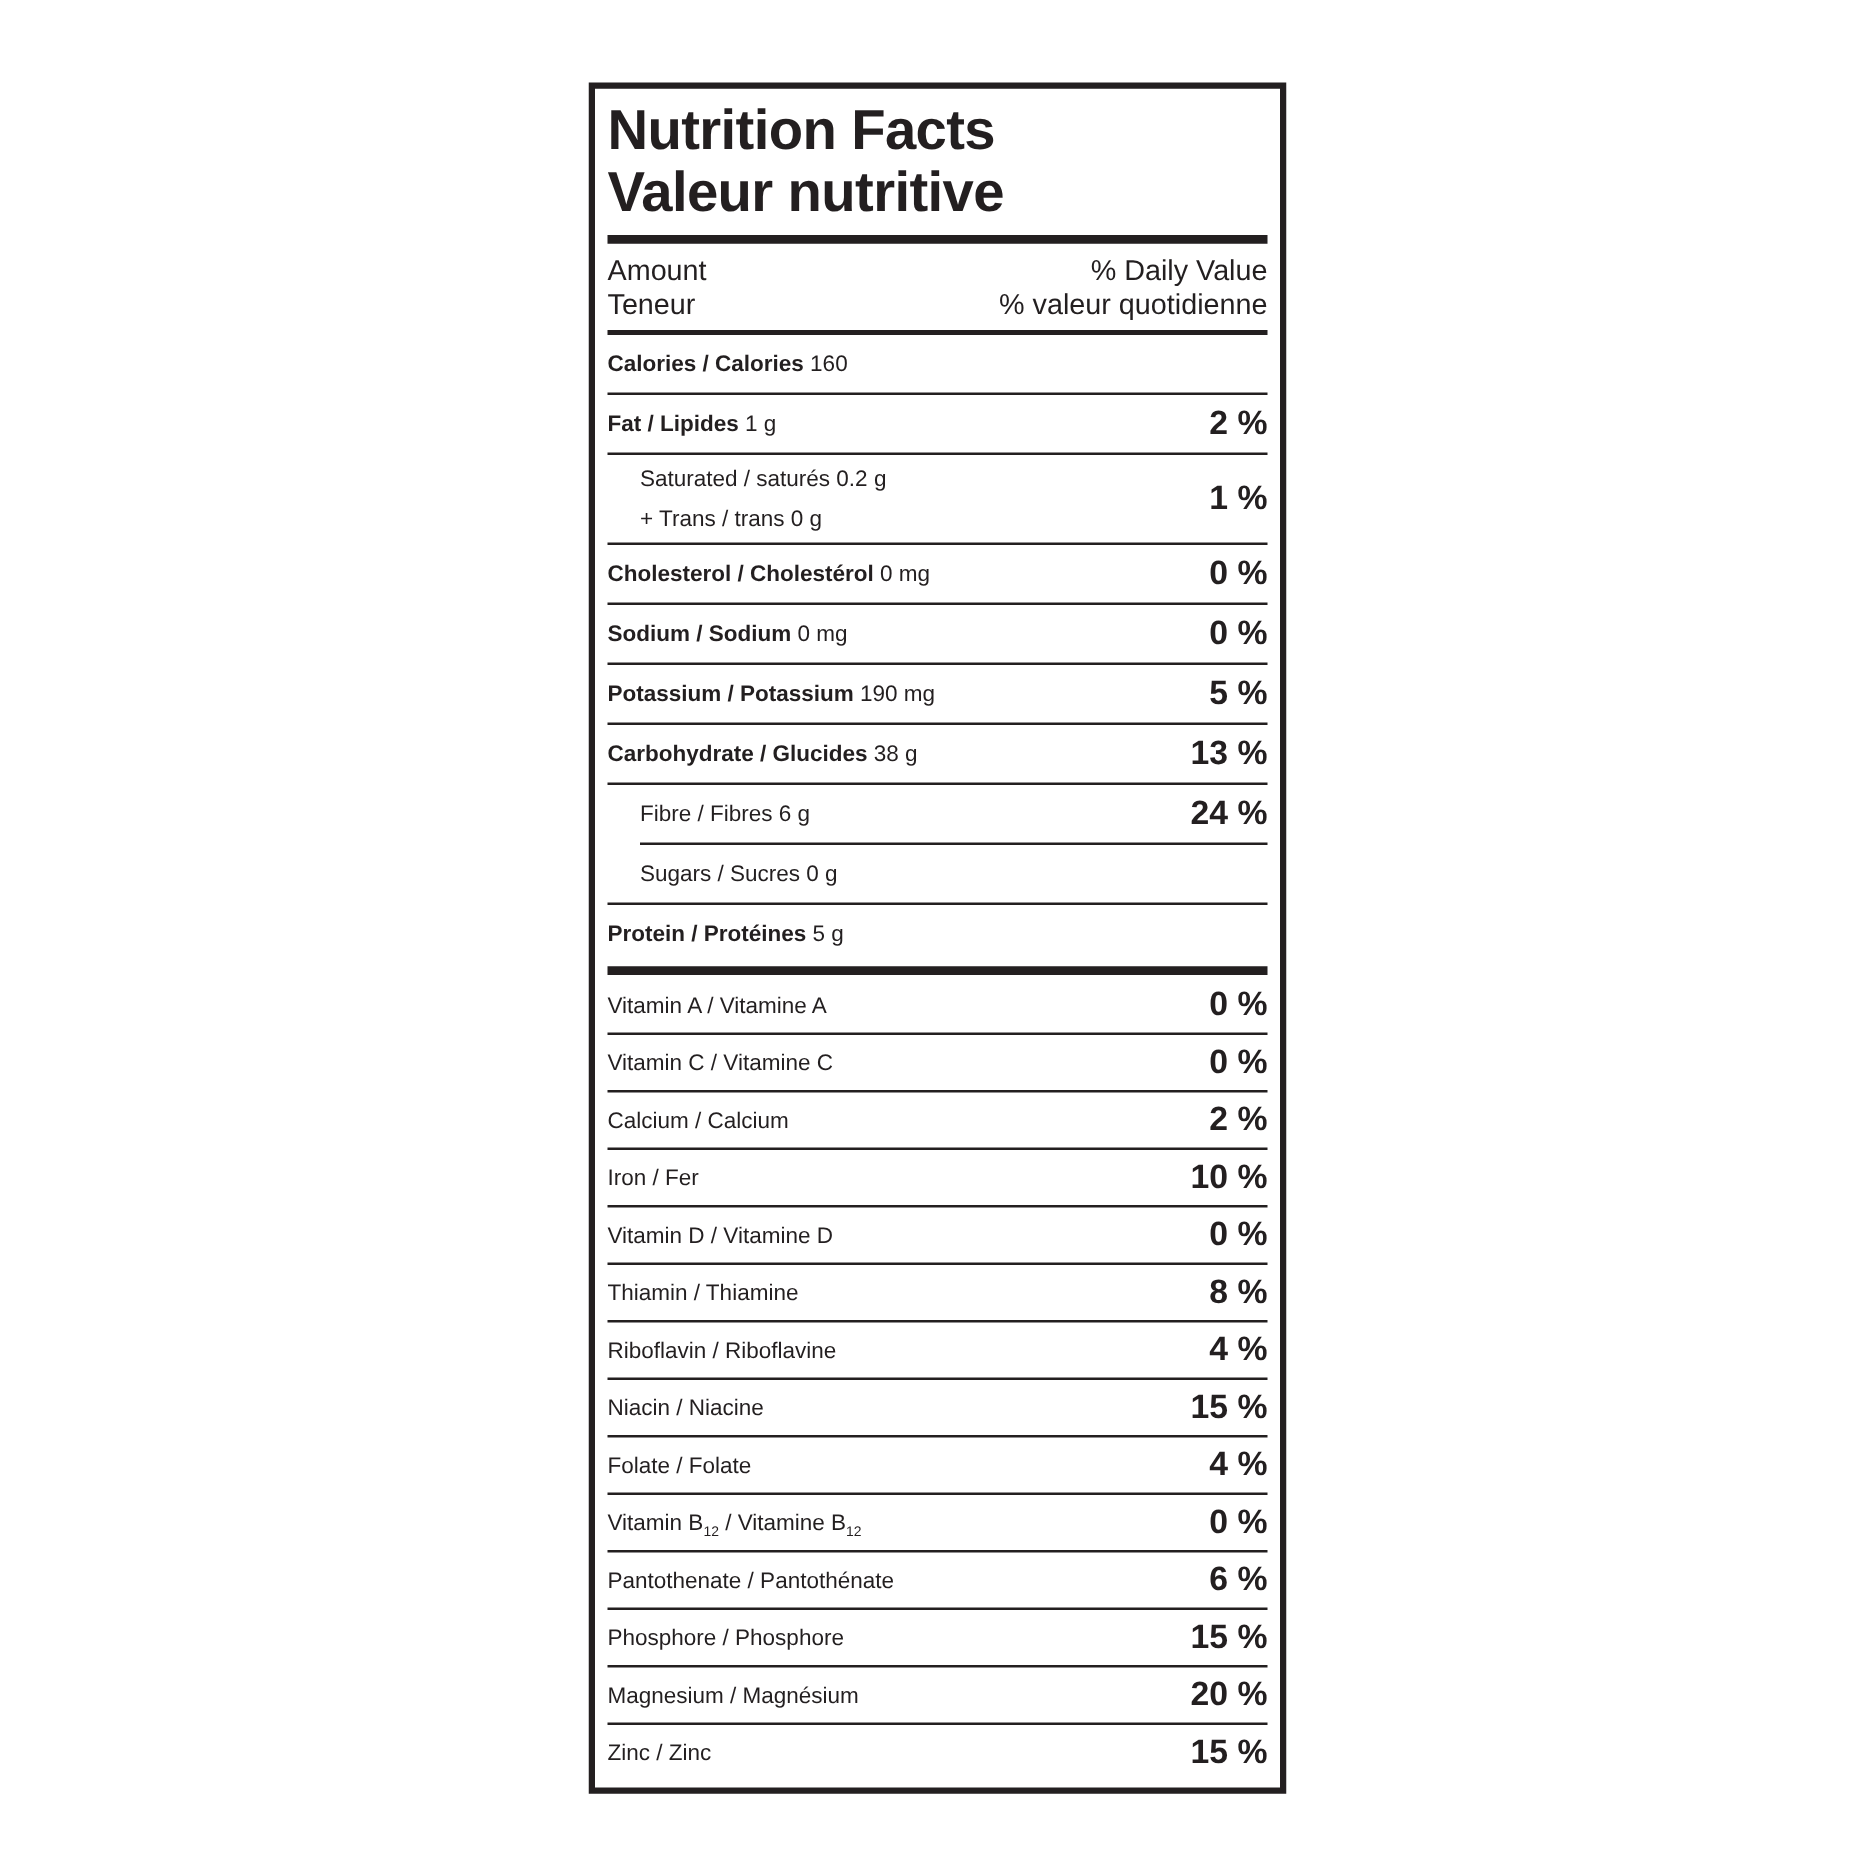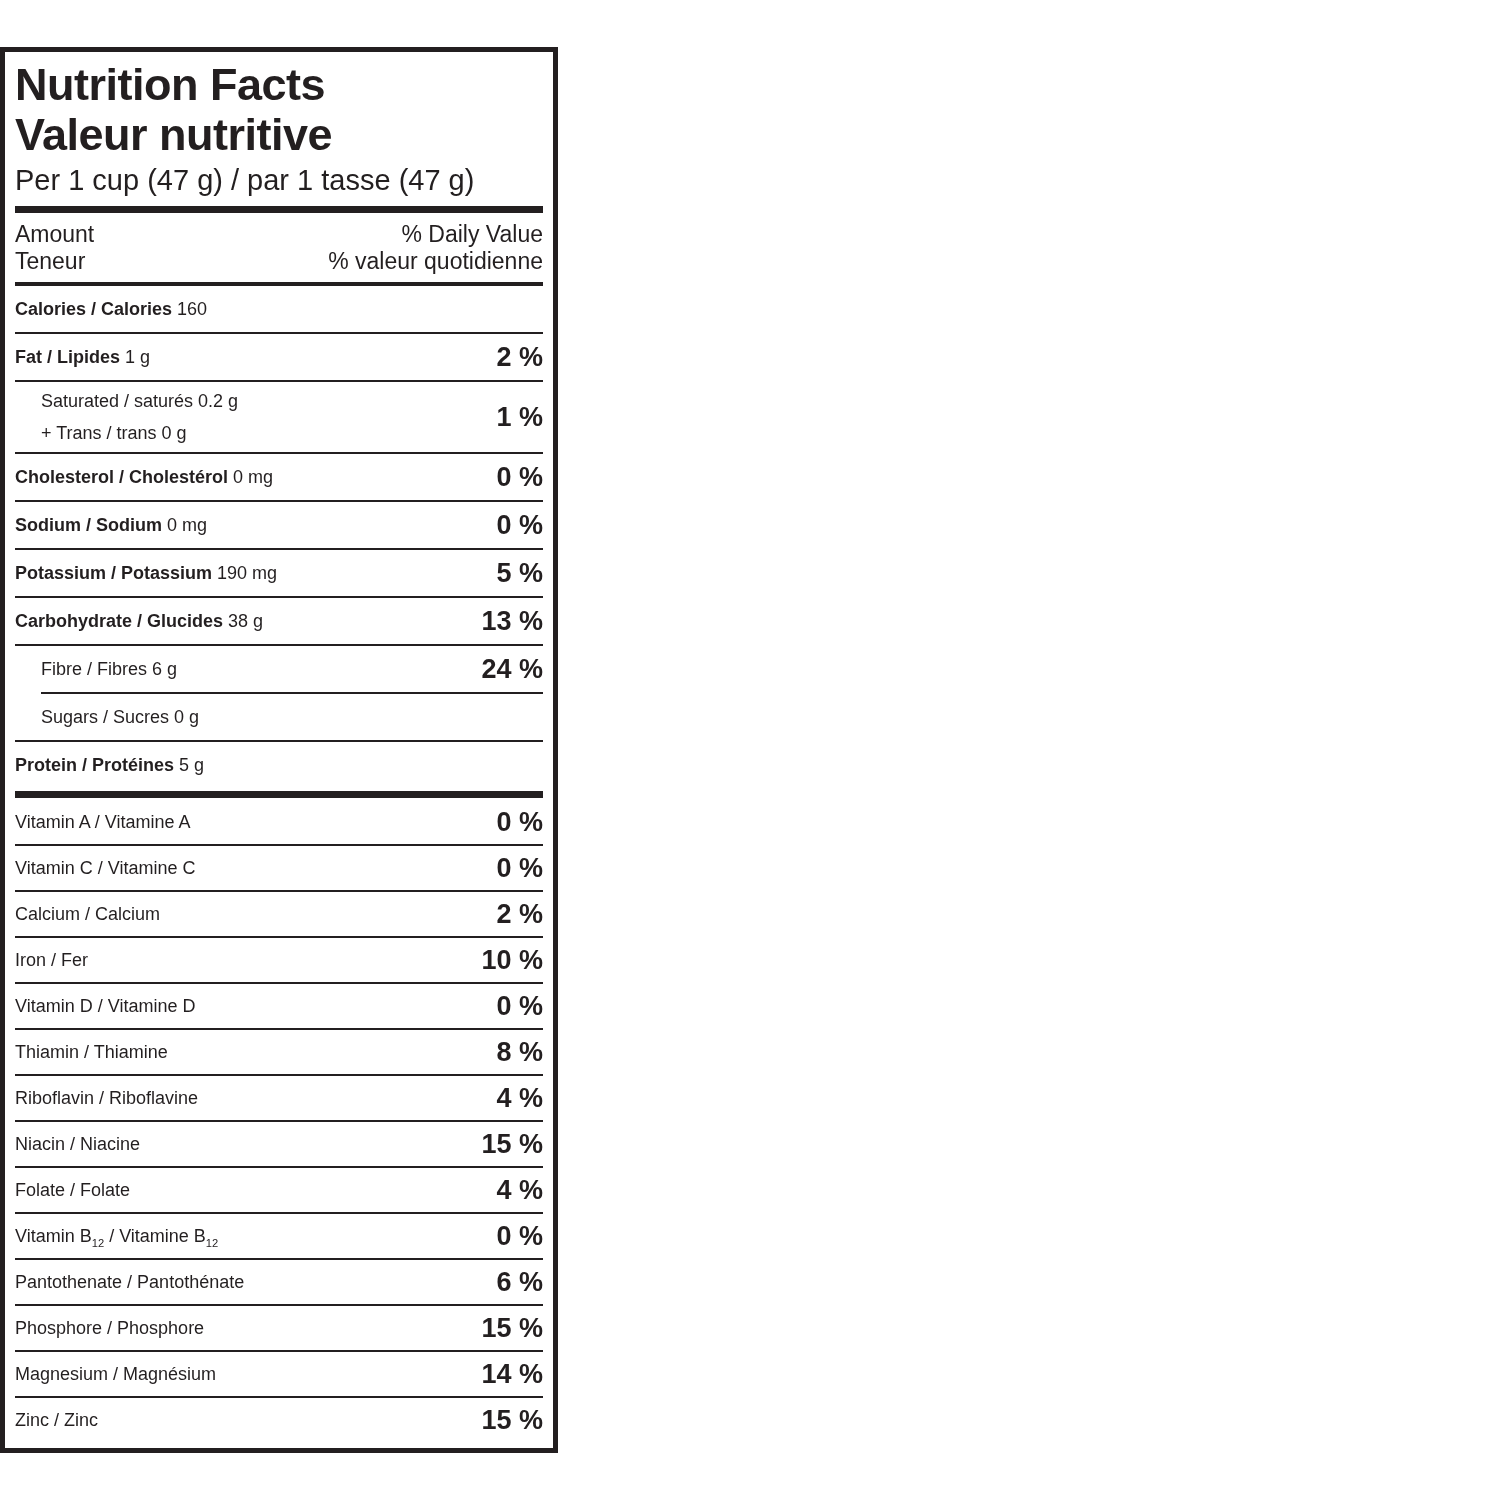--- a/index.html
+++ b/index.html
@@ -4,21 +4,21 @@
 <style>
   html, body { margin: 0; padding: 0; }
   body {
     width: 1500px; height: 1500px;
     background: #ffffff;
     font-family: "Liberation Sans", sans-serif;
     color: #231f20;
   }
   .stage {
     width: 1500px; height: 1500px;
-    display: flex; align-items: center; justify-content: flex-start;
+    display: flex; align-items: center; justify-content: center;
   }
   .nft {
     width: 558px;
     box-sizing: border-box;
     border: 5px solid #231f20;
     background: #ffffff;
     padding: 8px 10px 6px 10px;
   }
   .title {
     font-size: 45px; font-weight: 700; line-height: 50px;
@@ -54,21 +54,20 @@
   .divider.div-indent { margin-left: 26px; }
 </style>
 </head>
 <body>
 
 <div class="stage">
   <div class="nft">
 
     <div class="title">Nutrition Facts</div>
     <div class="title">Valeur nutritive</div>
-    <div class="serving">Per 1 cup (47 g) / par 1 tasse (47 g)</div>
 
     <div class="bar-thick after-serving"></div>
 
     <div class="hdr">
       <div class="col">
         <div>Amount</div>
         <div>Teneur</div>
       </div>
       <div class="col right">
         <div>% Daily Value</div>
@@ -235,21 +234,21 @@
           <div class="lab">
             <div><span class="r">Phosphore / Phosphore</span></div>
           </div>
           <div class="dv">15 %</div>
         </div>
         <div class="divider"></div>
         <div class="row">
           <div class="lab">
             <div><span class="r">Magnesium / Magnésium</span></div>
           </div>
-          <div class="dv">14 %</div>
+          <div class="dv">20 %</div>
         </div>
         <div class="divider"></div>
         <div class="row">
           <div class="lab">
             <div><span class="r">Zinc / Zinc</span></div>
           </div>
           <div class="dv">15 %</div>
         </div>
       </div>
 

